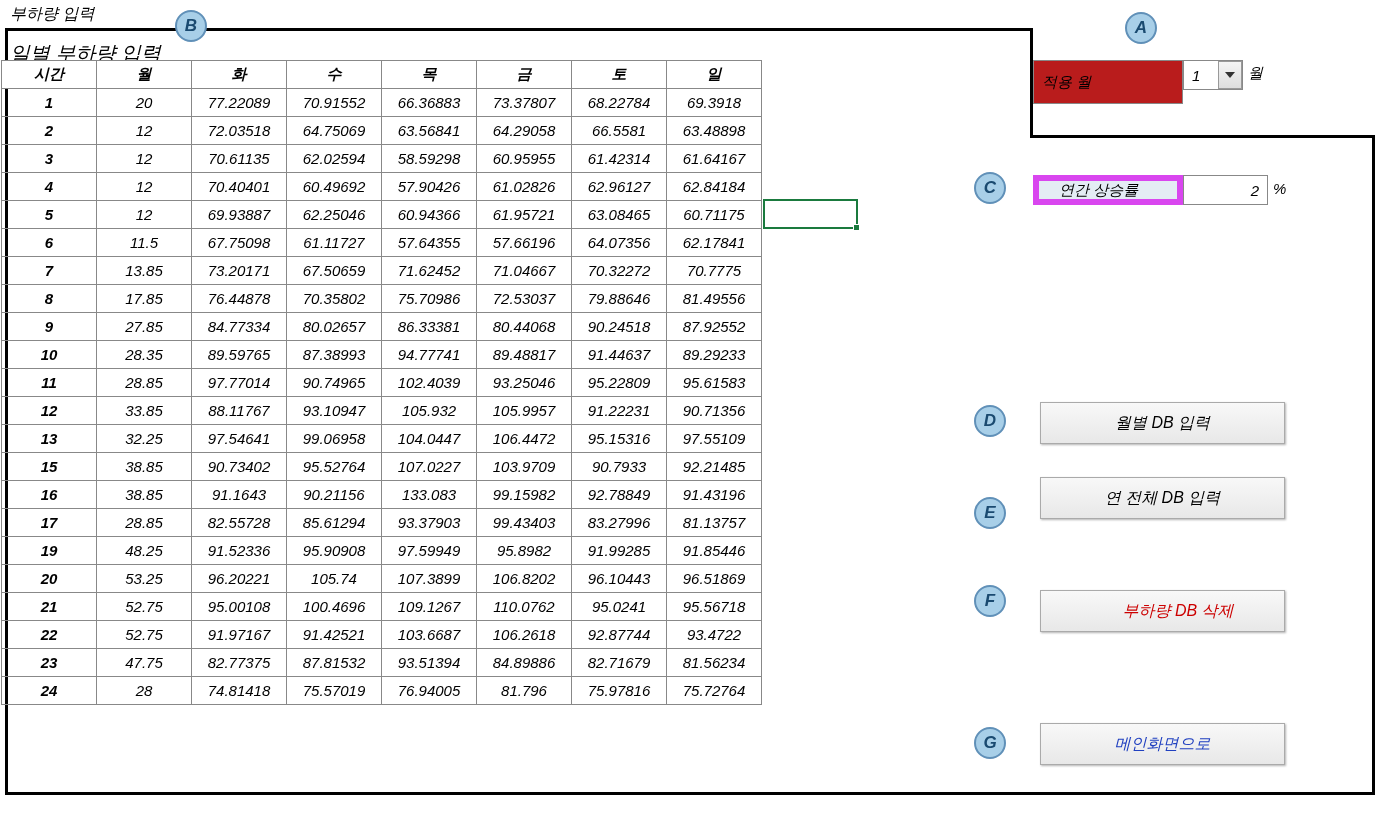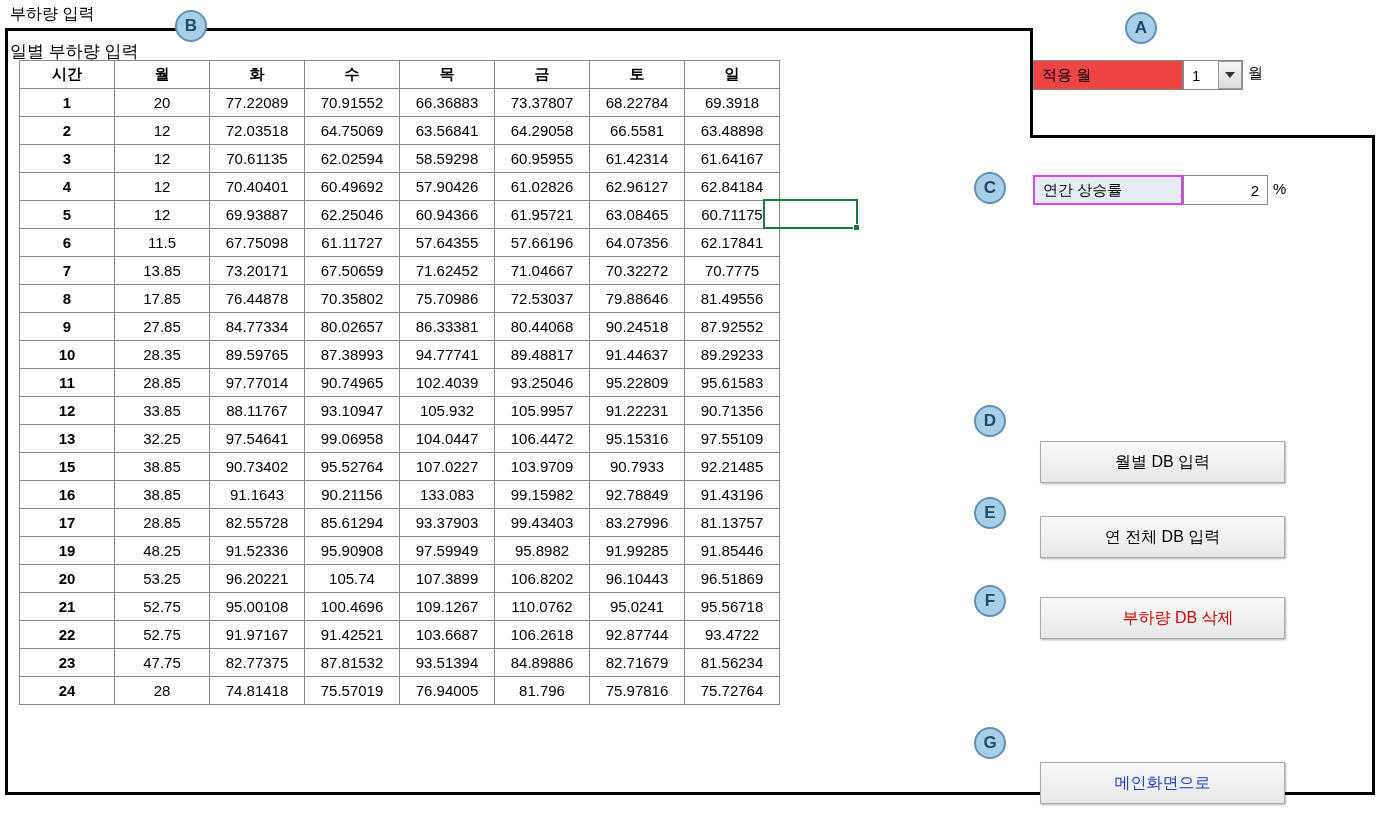--- a/index.html
+++ b/index.html
@@ -14,37 +14,38 @@
       color: #000;
       width: 1378px;
       height: 819px;
       position: relative;
       overflow: hidden;
     }
     .container {
       position: relative;
       width: 100%;
       height: 100%;
+      font-style: italic;
     }
     .title {
       position: absolute;
       top: 4px;
       left: 10px;
       font-size: 16px;
     }
     .subtitle {
       position: absolute;
       top: 40px;
       left: 10px;
-      font-size: 17px;
+      font-size: 20px;
     }
     .table-area {
       position: absolute;
       top: 60px;
-      left: 19px;
+      left: 1px;
       border-collapse: collapse;
     }
     .table-area th, .table-area td {
       border: 1px solid #888;
       text-align: center;
       height: 28px;
       font-size: 15px;
       font-weight: normal;
     }
     .table-area th {
@@ -66,23 +67,23 @@
       width: 7px;
       height: 7px;
       background: #1a7a3e;
       border: 1px solid #fff;
     }
     .month-label-box {
       position: absolute;
       top: 60px;
       left: 1033px;
       width: 150px;
-      height: 30px;
+      height: 44px;
       border: 1px solid #888;
-      background: #ef4444;
+      background: #b91c1c;
       display: flex;
       align-items: center;
       padding-left: 8px;
       font-size: 15px;
     }
     .month-select {
       position: absolute;
       top: 60px;
       left: 1183px;
       width: 60px;
@@ -112,25 +113,25 @@
       top: 64px;
       left: 1248px;
       font-size: 15px;
     }
     .rate-label-box {
       position: absolute;
       top: 175px;
       left: 1033px;
       width: 150px;
       height: 30px;
-      border: 2px solid #d946ef;
+      border: 6px solid #d946ef;
       background: #e4ecf4;
       display: flex;
       align-items: center;
-      padding-left: 8px;
+      padding-left: 20px;
       font-size: 15px;
     }
     .rate-input {
       position: absolute;
       top: 175px;
       left: 1183px;
       width: 85px;
       height: 30px;
       border: 1px solid #888;
       display: flex;
@@ -152,25 +153,24 @@
       width: 245px;
       height: 42px;
       background: linear-gradient(#f8f8f8, #e8e8e8);
       border: 1px solid #aaa;
       box-shadow: 1px 1px 2px rgba(0,0,0,0.3);
       font-size: 16px;
       display: flex;
       align-items: center;
       justify-content: center;
       cursor: pointer;
-      margin-top: 39px;
     }
     .btn-monthly { top: 402px; }
     .btn-yearly { top: 477px; }
-    .btn-delete { top: 558px; color: #c00; padding-left: 31px; }
+    .btn-delete { top: 590px; color: #c00; padding-left: 31px; }
     .btn-main { top: 723px; color: #2040c0; }
     .marker {
       position: absolute;
       width: 32px;
       height: 32px;
       border-radius: 50%;
       background: #a8cfe8;
       border: 2px solid #6090b8;
       display: flex;
       align-items: center;

